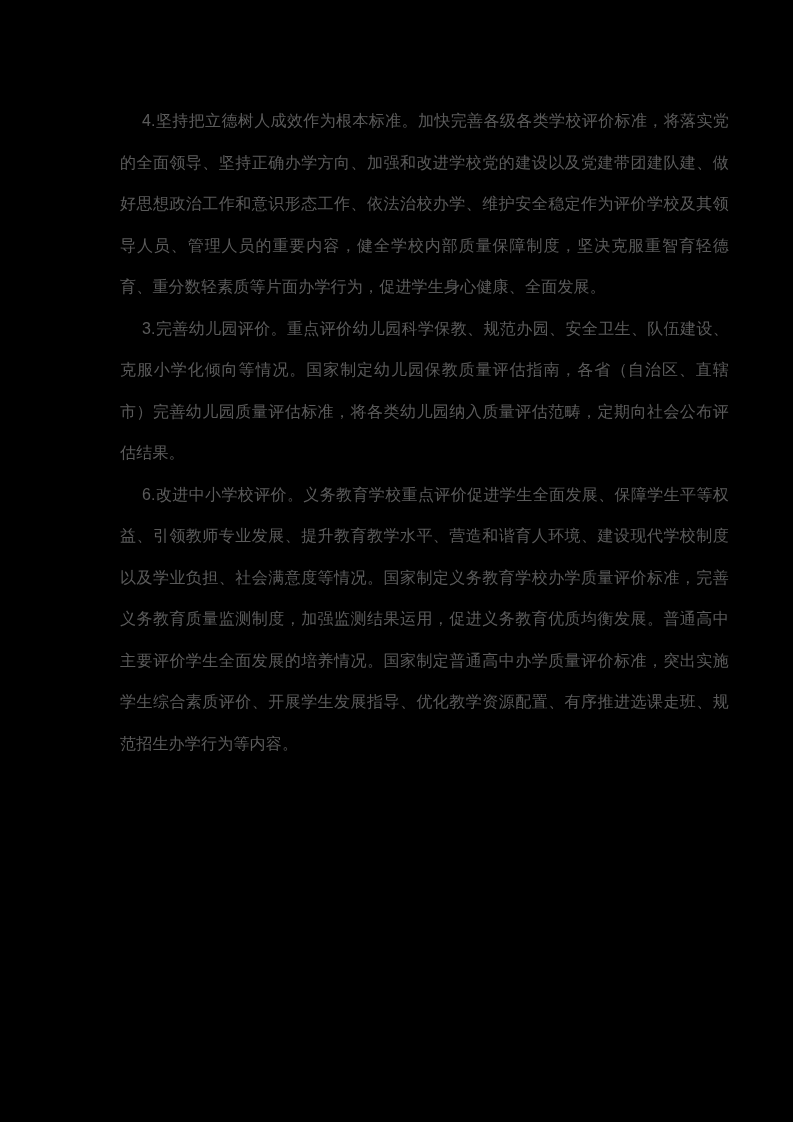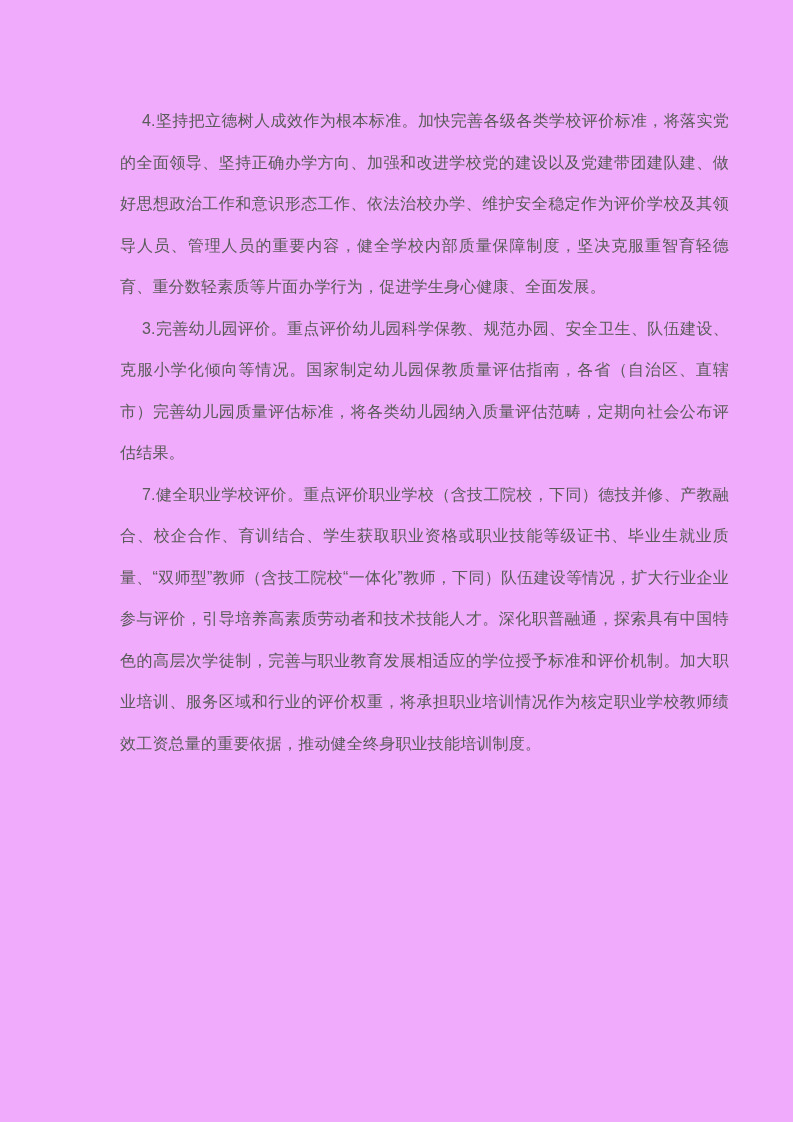--- a/index.html
+++ b/index.html
@@ -11,21 +11,21 @@
     height: 1122px;
     background: #ffffff;
     overflow: hidden;
     font-family: "Liberation Sans", sans-serif;
   }
   .doc-page {
     box-sizing: border-box;
     width: 793px;
     height: 1122px;
     padding: 100px 64px 0 120px;
-    background: #f0abfc;
+    background: #000000;
   }
   .doc-body {
     font-size: 16px;
     line-height: 41.5px;
     color: #5b5b5b;
     text-align: justify;
     letter-spacing: 0.2px;
   }
   .doc-body p {
     margin: 0;
@@ -33,15 +33,15 @@
     text-indent: 22px;
   }
 </style>
 </head>
 <body>
 
 <div class="doc-page">
   <div class="doc-body">
     <p>4.坚持把立德树人成效作为根本标准。加快完善各级各类学校评价标准，将落实党的全面领导、坚持正确办学方向、加强和改进学校党的建设以及党建带团建队建、做好思想政治工作和意识形态工作、依法治校办学、维护安全稳定作为评价学校及其领导人员、管理人员的重要内容，健全学校内部质量保障制度，坚决克服重智育轻德育、重分数轻素质等片面办学行为，促进学生身心健康、全面发展。</p>
     <p>3.完善幼儿园评价。重点评价幼儿园科学保教、规范办园、安全卫生、队伍建设、克服小学化倾向等情况。国家制定幼儿园保教质量评估指南，各省（自治区、直辖市）完善幼儿园质量评估标准，将各类幼儿园纳入质量评估范畴，定期向社会公布评估结果。</p>
-    <p>7.健全职业学校评价。重点评价职业学校（含技工院校，下同）德技并修、产教融合、校企合作、育训结合、学生获取职业资格或职业技能等级证书、毕业生就业质量、“双师型”教师（含技工院校“一体化”教师，下同）队伍建设等情况，扩大行业企业参与评价，引导培养高素质劳动者和技术技能人才。深化职普融通，探索具有中国特色的高层次学徒制，完善与职业教育发展相适应的学位授予标准和评价机制。加大职业培训、服务区域和行业的评价权重，将承担职业培训情况作为核定职业学校教师绩效工资总量的重要依据，推动健全终身职业技能培训制度。</p>
+    <p>6.改进中小学校评价。义务教育学校重点评价促进学生全面发展、保障学生平等权益、引领教师专业发展、提升教育教学水平、营造和谐育人环境、建设现代学校制度以及学业负担、社会满意度等情况。国家制定义务教育学校办学质量评价标准，完善义务教育质量监测制度，加强监测结果运用，促进义务教育优质均衡发展。普通高中主要评价学生全面发展的培养情况。国家制定普通高中办学质量评价标准，突出实施学生综合素质评价、开展学生发展指导、优化教学资源配置、有序推进选课走班、规范招生办学行为等内容。</p>
   </div>
 </div>
 
 </body></html>

